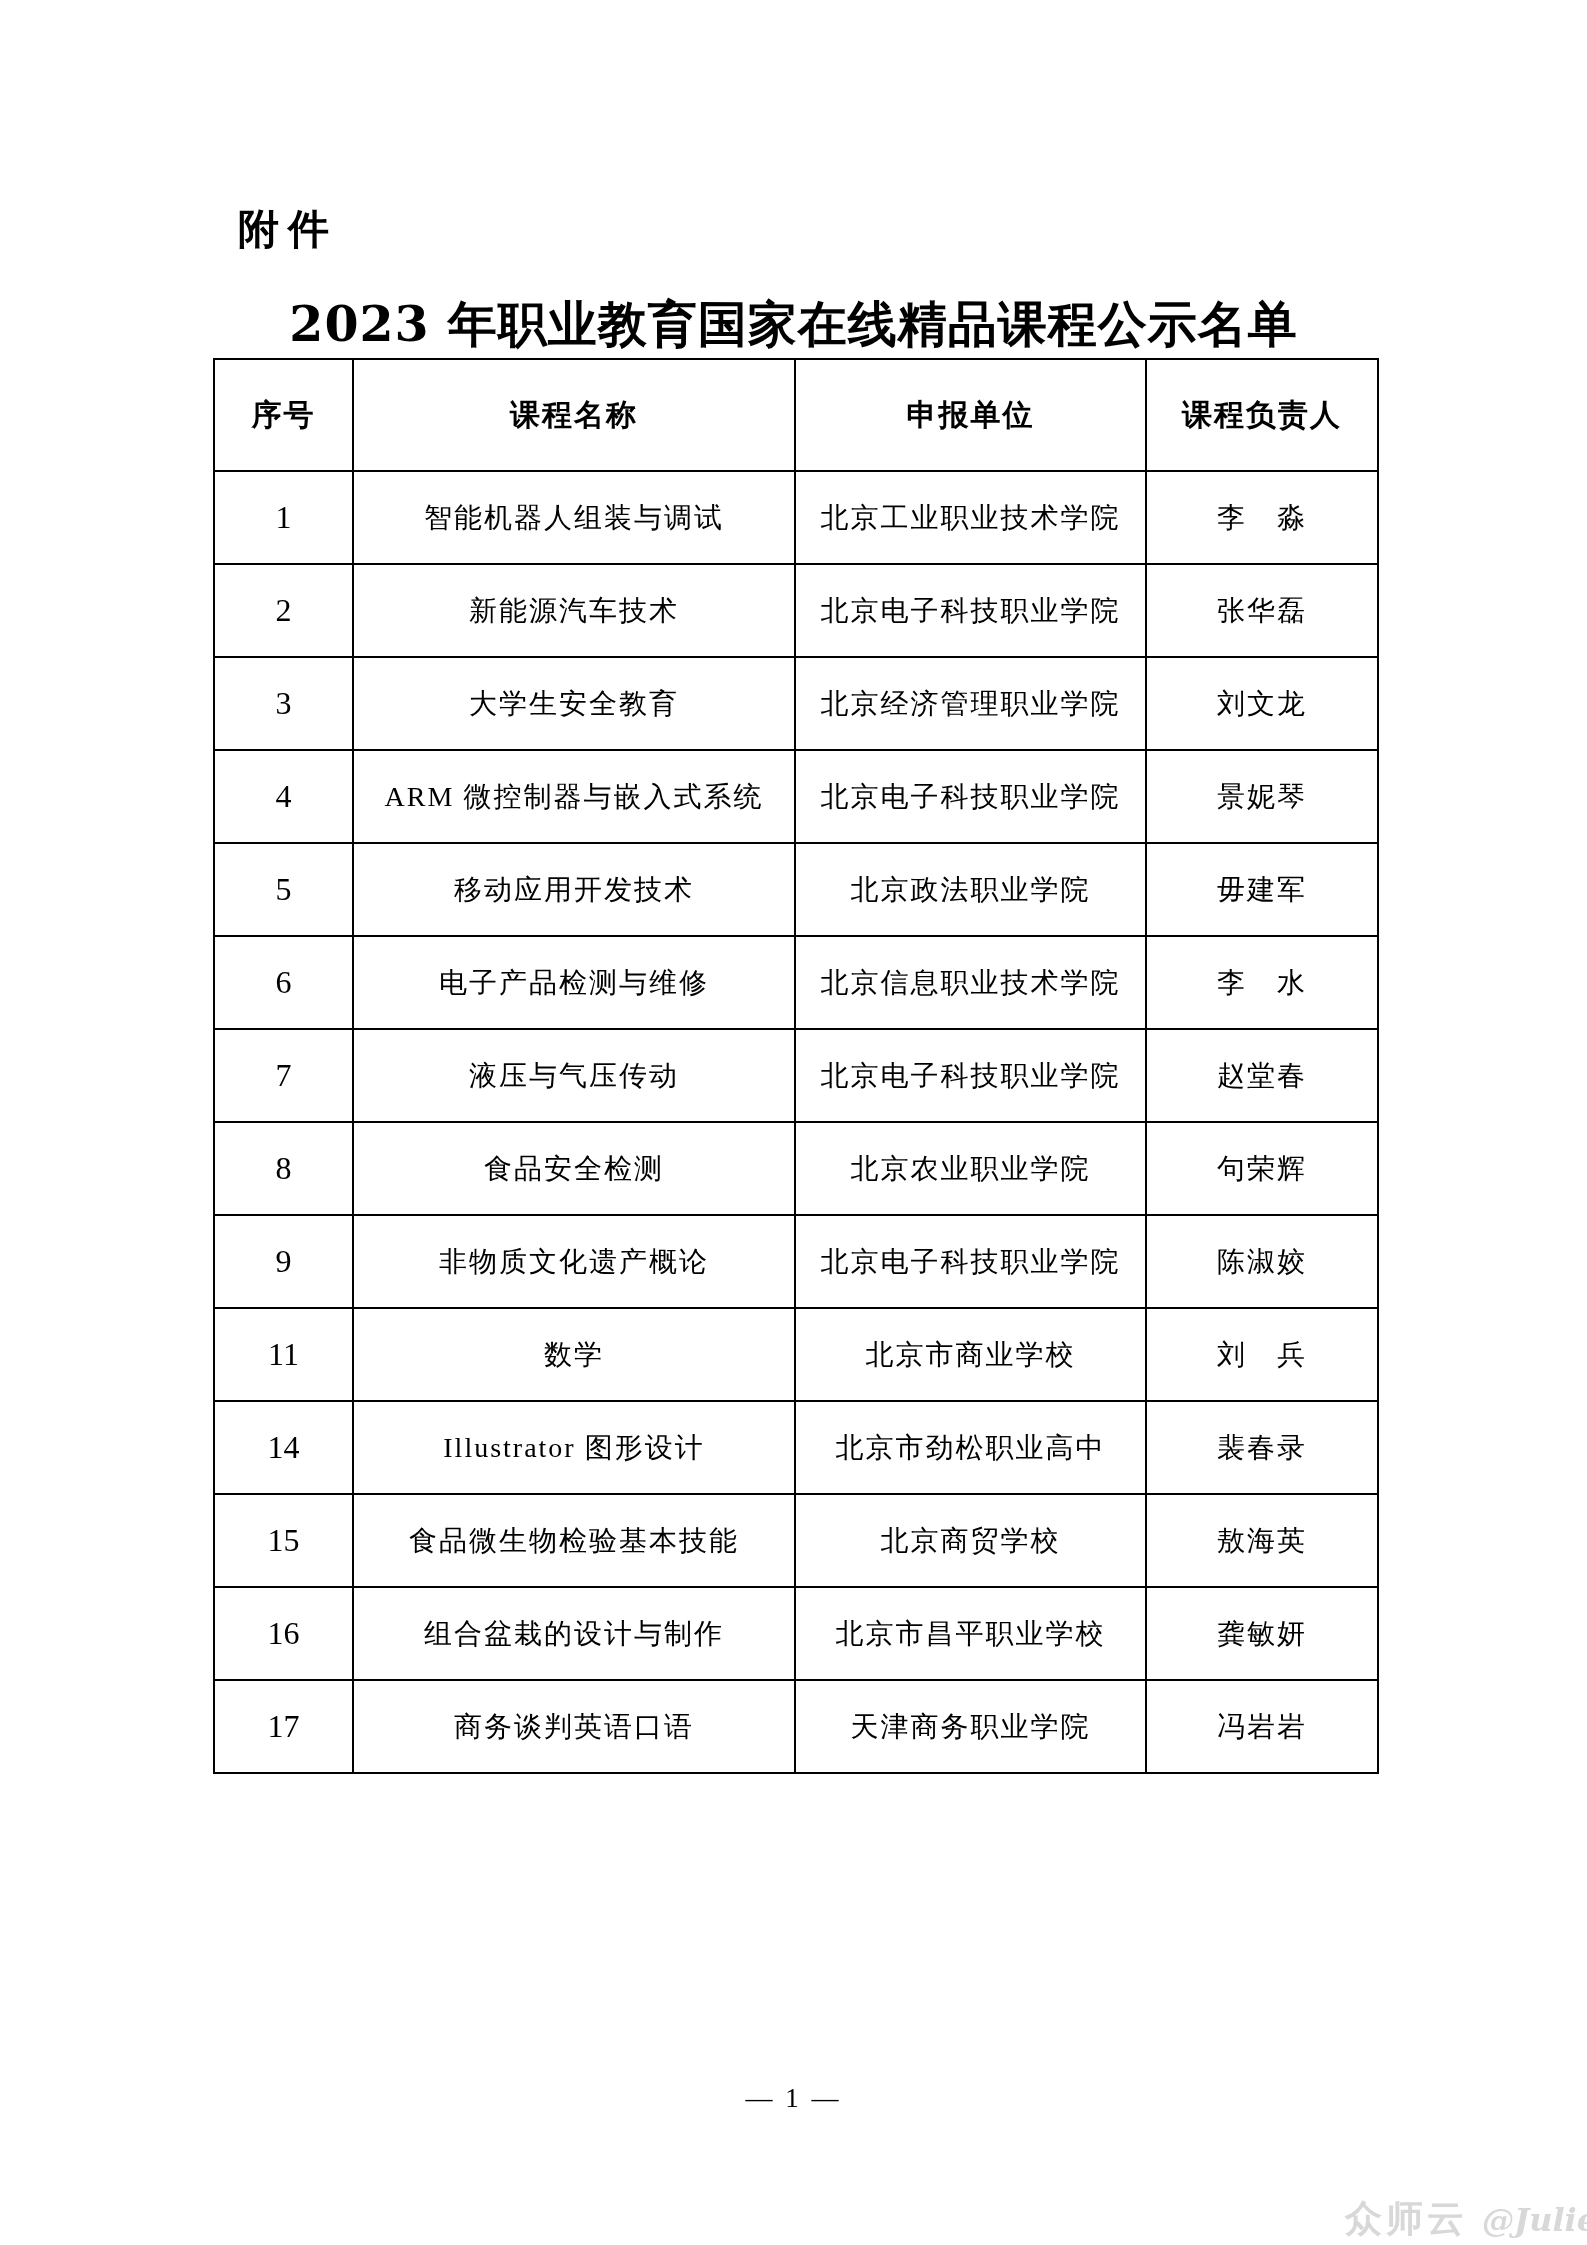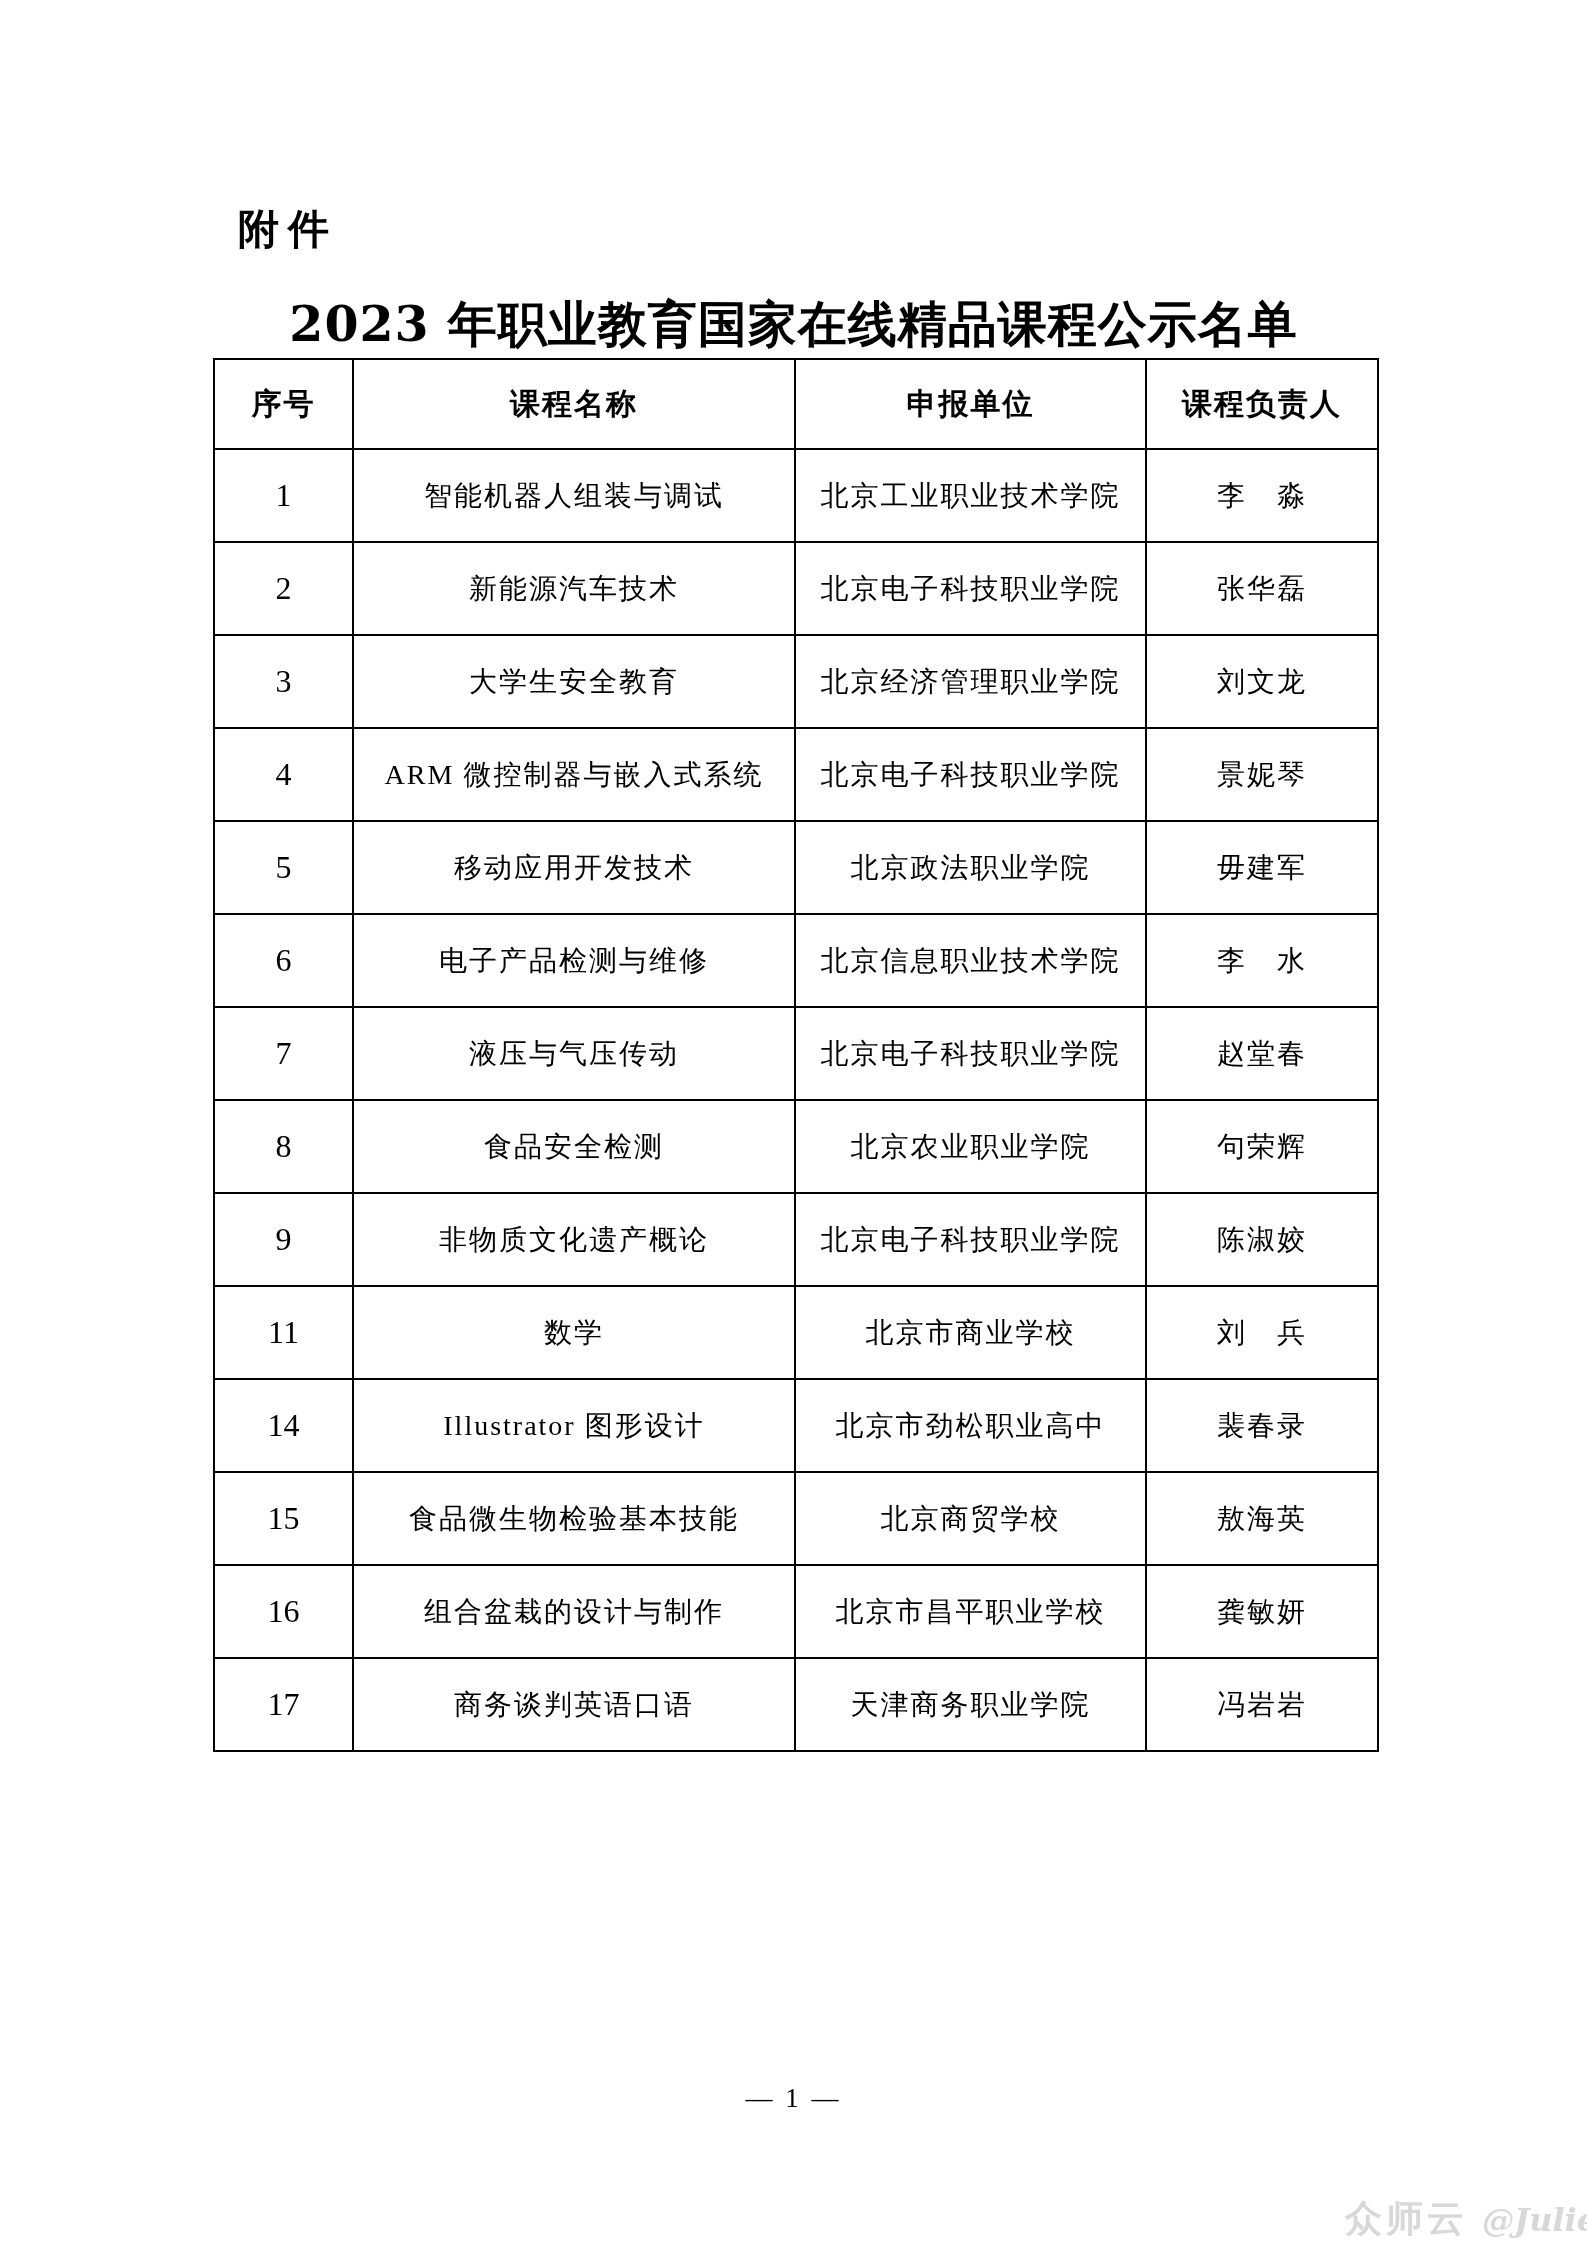--- a/index.html
+++ b/index.html
@@ -29,21 +29,21 @@
   table.course-table {
     position:absolute; left:213px; top:358px;
     width:1164px;
     border-collapse:collapse; table-layout:fixed;
   }
   .course-table th, .course-table td {
     border:2.5px solid #000;
     text-align:center; vertical-align:middle;
     padding:0; overflow:hidden;
   }
-  .course-table thead tr { height:90px; }
+  .course-table thead tr { height:112px; }
   .course-table tbody tr { height:93px; }
   .course-table th {
     font-family:"Liberation Sans", sans-serif;
     font-weight:700; font-size:30px; letter-spacing:2px;
   }
   td.cell-no {
     font-family:"Liberation Serif", serif;
     font-size:32px;
   }
   td.cell-course, td.cell-org, td.cell-leader {

